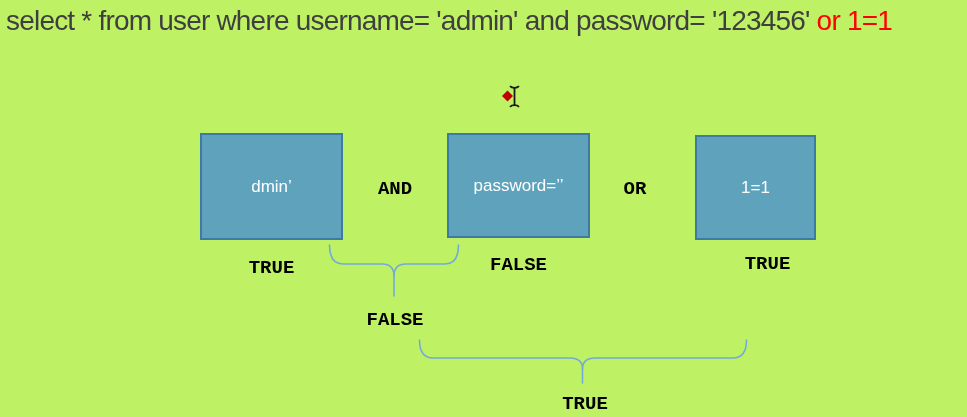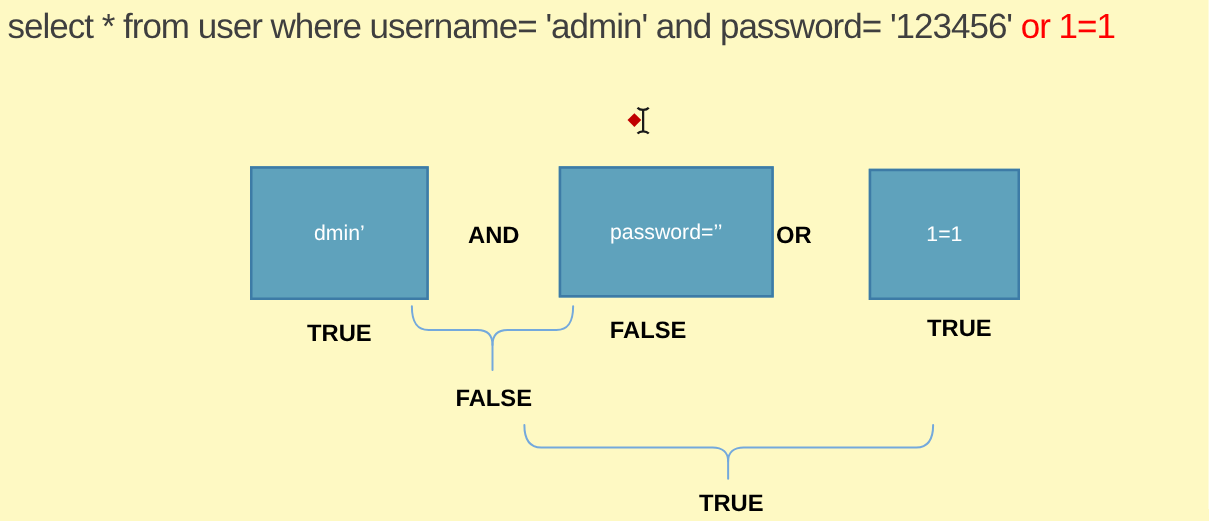--- a/index.html
+++ b/index.html
@@ -5,21 +5,21 @@
   html, body {
     margin: 0;
     padding: 0;
     background: #ffffff;
     font-family: "Liberation Sans", sans-serif;
   }
   .canvas {
     position: relative;
     width: 967px;
     height: 417px;
-    background: #fef9c3;
+    background: #bef264;
     overflow: hidden;
   }
   .title {
     position: absolute;
     left: 6px;
     top: 5px;
     font-size: 28px;
     letter-spacing: -0.8px;
     color: var(--title-color, #3f3f3f);
     white-space: nowrap;
@@ -42,30 +42,31 @@
     color: var(--box-text, #ffffff);
     font-size: 17px;
     line-height: 31px;
     text-align: center;
     display: flex;
     flex-direction: column;
     align-items: center;
     justify-content: center;
   }
   .box-username  { left: 200px; top: 133px; width: 143px; height: 107px; }
-  .box-password  { left: 447px; top: 133px; width: 172px; height: 105px; }
+  .box-password  { left: 447px; top: 133px; width: 143px; height: 105px; }
   .box-tautology { left: 695px; top: 135px; width: 121px; height: 105px; }
   .box span { display: block; }
 
   .op-label, .result-label, .group-label {
     position: absolute;
     color: var(--label, #000000);
     font-size: 19px;
     font-weight: 600;
     text-align: center;
+    font-family: Liberation Mono, monospace;
   }
   .op-and   { left: 343px; top: 178px; width: 104px; }
   .op-or    { left: 590px; top: 178px; width: 90px; }
   .result-username  { left: 200px; top: 257px; width: 143px; }
   .result-password  { left: 447px; top: 254px; width: 143px; }
   .result-tautology { left: 695px; top: 253px; width: 145px; }
   .group-and-result   { left: 333px; top: 309px; width: 124px; }
   .group-final-result { left: 523px; top: 393px; width: 124px; }
 
   .brace { position: absolute; }

